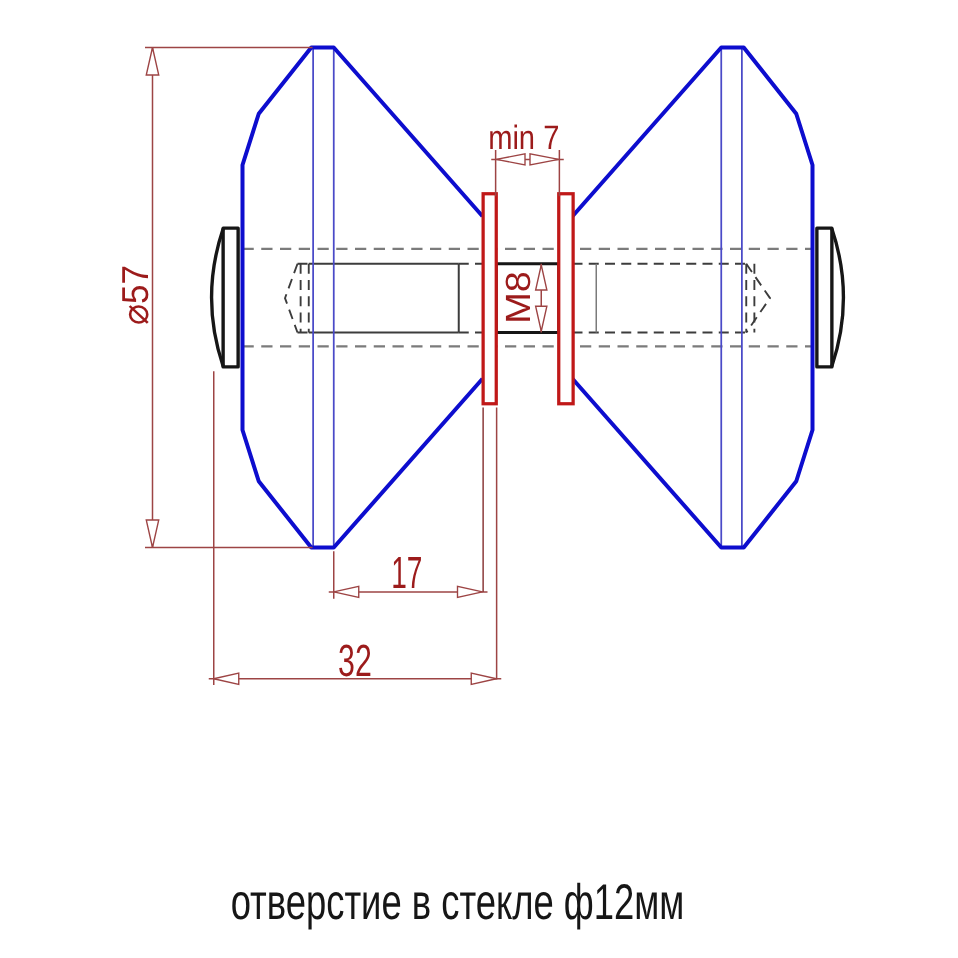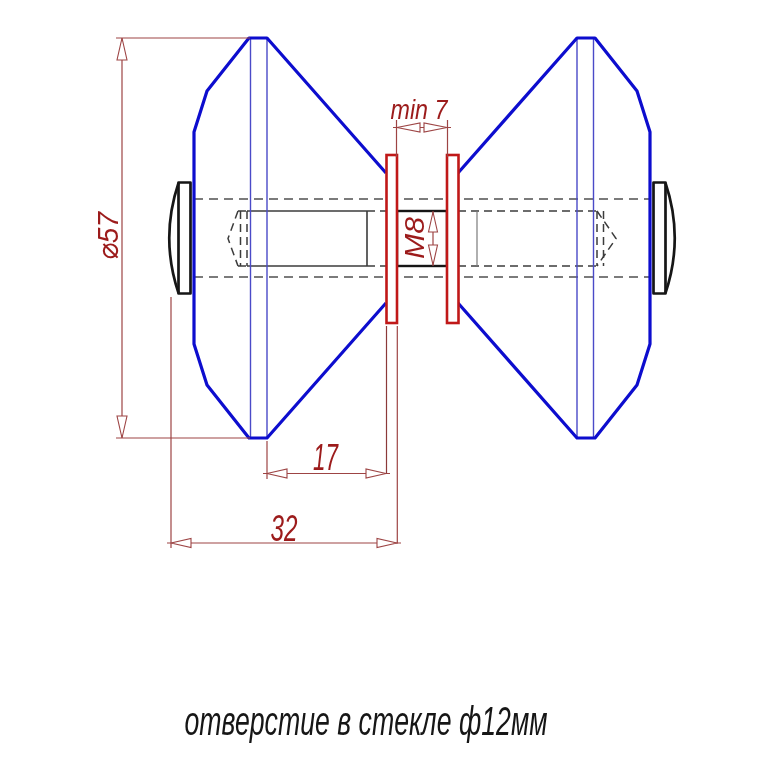--- a/index.html
+++ b/index.html
@@ -4,21 +4,21 @@
 <style>
   html, body {
     margin: 0;
     padding: 0;
     background: var(--background, #fff);
     width: 766px;
     height: 766px;
     overflow: hidden;
     font-family: "Liberation Sans", "DejaVu Sans", sans-serif;
   }
-  #stage { position: relative; width: 766px; height: 624px; font-style: italic; }
+  #stage { position: relative; width: 766px; height: 624px; }
   svg { display: block; }
 
   .knob        { stroke: var(--outline-blue); stroke-width: 3.2; fill: none; stroke-linejoin: round; }
   .knob-thin   { stroke: var(--outline-blue-thin); stroke-width: 1.4; fill: none; }
   .cap         { stroke: var(--line-black); stroke-width: 2.7; fill: #fff; stroke-linejoin: round; }
   .cap-arc     { stroke: var(--line-black); stroke-width: 2.7; fill: none; }
   .gasket      { stroke: var(--gasket-red); stroke-width: 2.6; fill: #fff; }
   .stud        { stroke: var(--line-black); stroke-width: 2.4; fill: #fff; }
   .hidden-gray { stroke: var(--hidden-gray); stroke-width: 1.8; fill: none; stroke-dasharray: 9 6; }
   .thread-solid{ stroke: var(--thread-dark); stroke-width: 1.6; fill: none; }

